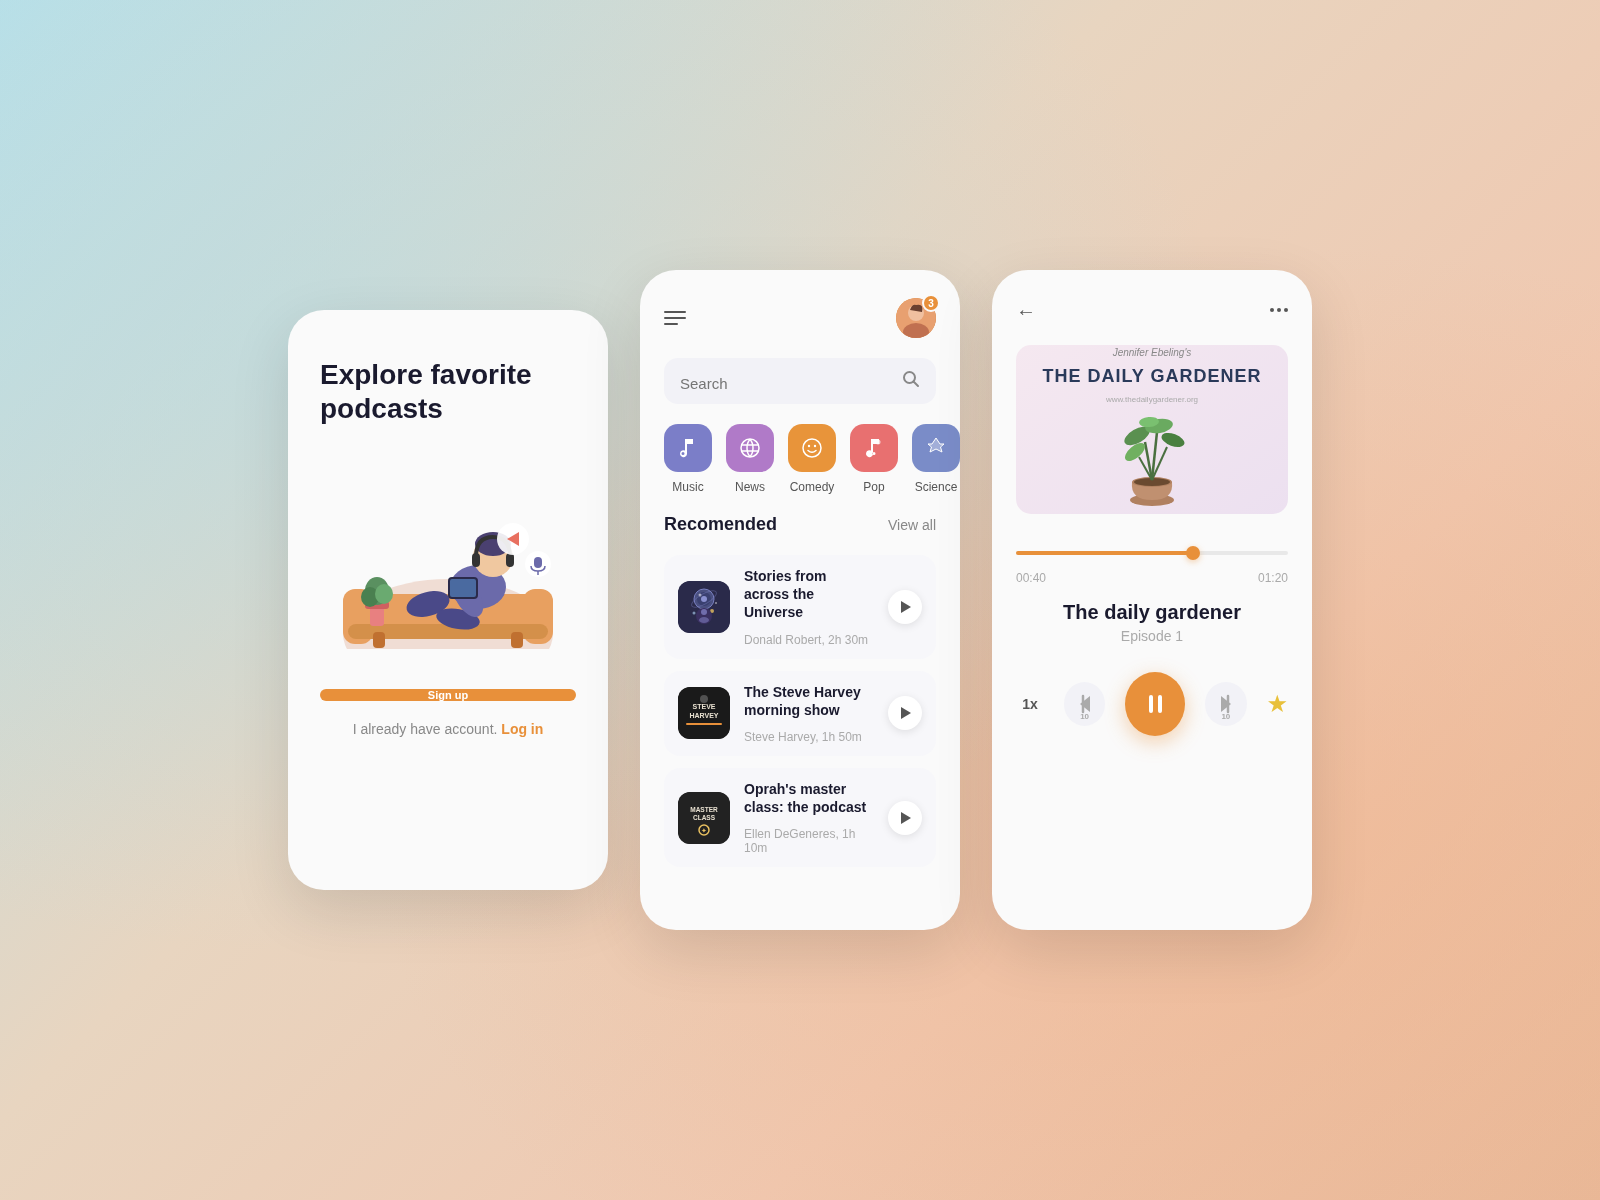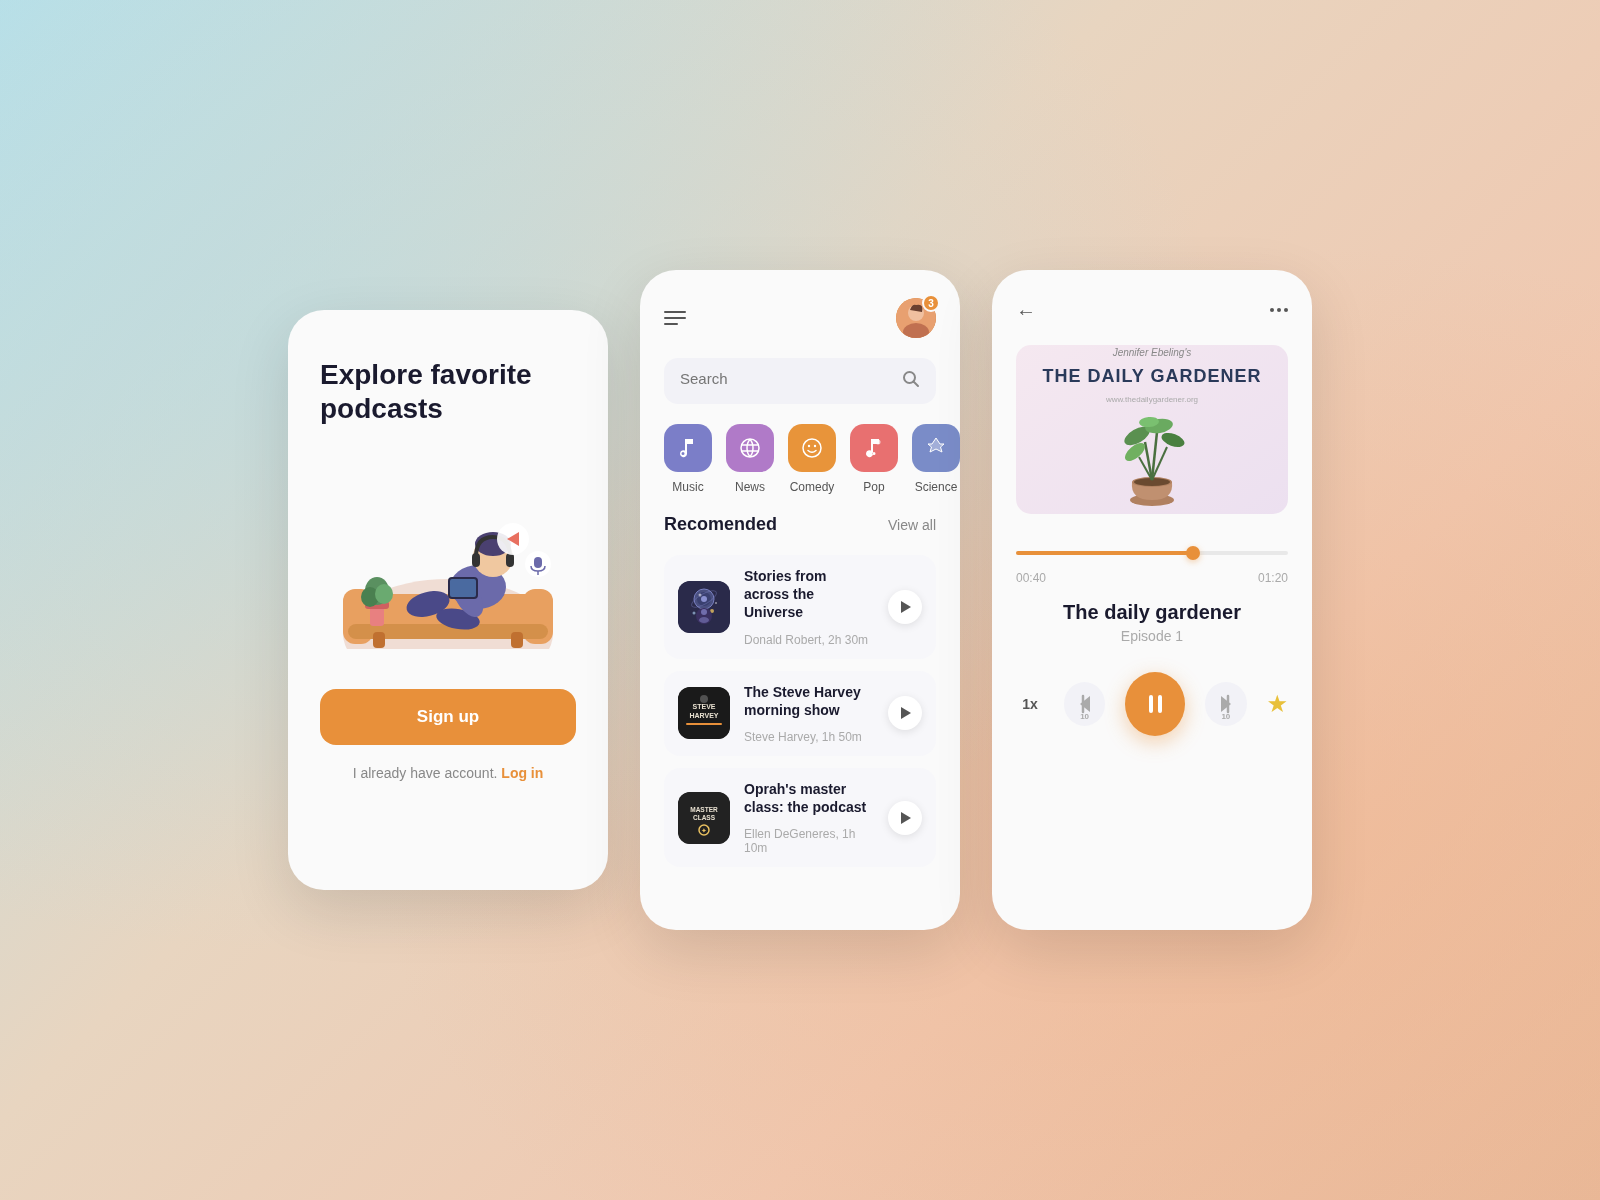--- a/index.html
+++ b/index.html
@@ -58,26 +58,25 @@
       position: relative;
       margin-bottom: 40px;
     }
     
     .illus-svg {
       width: 100%;
       height: 100%;
     }
     .signup-btn {
       width: 100%;
-      padding: 18px;
       background: #e8903a;
       border: none;
       border-radius: 16px;
       color: white;
-      font-size: 17px;
+      font-size: 11px;
       font-weight: 600;
       cursor: pointer;
       margin-bottom: 20px;
     }
     .login-text {
       font-size: 14px;
       color: #888;
     }
     .login-link {
       color: #e8903a;
@@ -141,21 +140,21 @@
       justify-content: center;
       border: 2px solid #fafafa;
     }
     .s2-page-title {
       font-size: 30px;
       font-weight: 800;
       color: #1a1a2e;
     }
     .search-bar {
       display: flex;
-      align-items: flex-start;
+      align-items: flex-end;
       background: #f2f2f7;
       border-radius: 14px;
       padding: 12px 16px;
       gap: 10px;
     }
     .search-input {
       flex: 1;
       background: none;
       border: none;
       outline: none;

